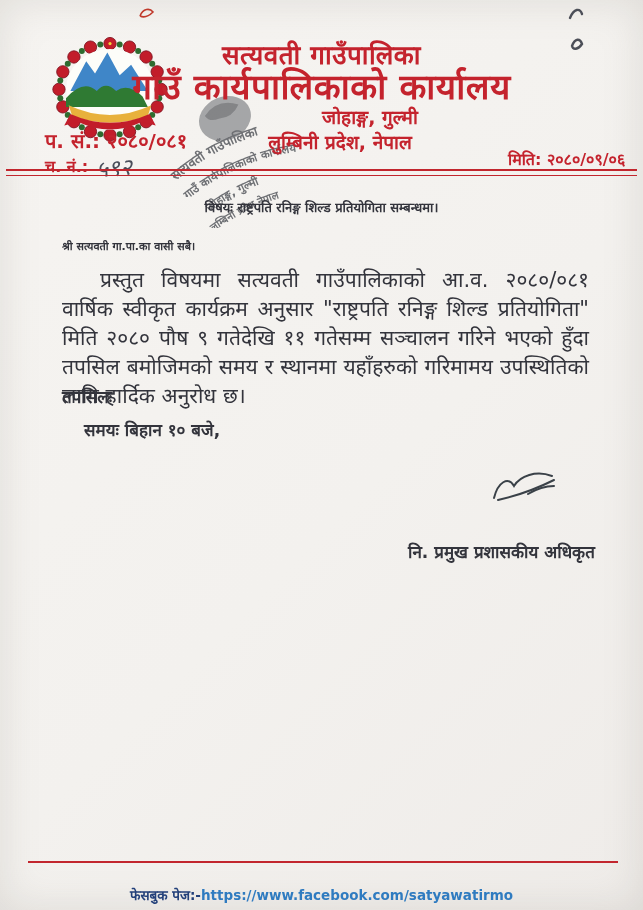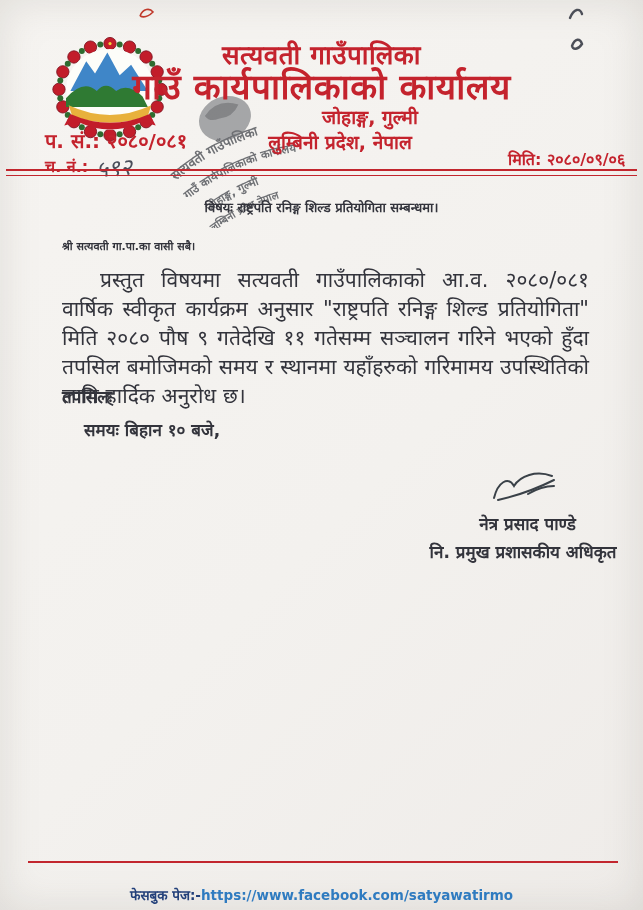--- a/index.html
+++ b/index.html
@@ -28,21 +28,21 @@
     border-top:2.5px solid #c2262e;border-bottom:1.5px solid #c2262e;}
   .subject{top:198px;left:0;width:100%;text-align:center;font-size:13px;color:#33343c;font-weight:600;}
   .salutation{top:238px;left:62px;font-size:11px;color:#33343c;font-weight:600;}
   .body-par{top:266px;left:62px;width:527px;font-size:21px;line-height:29px;color:#33343c;
     text-align:justify;text-indent:38px;font-weight:400;}
   .tapasil{top:372px;left:62px;font-size:17px;color:#33343c;font-weight:600;margin-top:13px;}
   .time-line{top:418px;left:62px;font-size:17px;color:#33343c;font-weight:600;margin-left:22px;}
   .venue-line{top:446px;left:62px;font-size:17px;color:#33343c;font-weight:600;}
   .sig-img{top:468px;left:488px;}
   .sig-name{top:512px;left:430px;width:195px;text-align:center;font-size:17px;color:#33343c;font-weight:600;}
-  .sig-title{top:540px;left:408px;width:230px;text-align:center;font-size:17px;color:#33343c;font-weight:600;}
+  .sig-title{top:540px;left:408px;width:230px;font-size:17px;color:#33343c;font-weight:600;}
   .footer-rule{top:861px;left:28px;width:590px;border-top:2px solid #c2262e;height:0;}
   .footer-l1{top:866px;left:0;width:100%;text-align:center;font-size:13.5px;color:#23407a;font-weight:600;}
   .footer-l2{top:886px;left:0;width:100%;text-align:center;font-size:13.5px;color:#23407a;font-weight:600;}
   .link{color:#1f6cb5;text-decoration:underline;cursor:pointer;}
   .plain-link{color:#2f7bc0;cursor:pointer;margin-top:47px;}
   .web-value{color:#2b2b33;}
   .gap{display:inline-block;width:18px;}
   .logo{top:33px;left:44px;}
   .stamp{top:90px;left:166px;opacity:.92;}
   .mark{pointer-events:none;}
@@ -142,21 +142,20 @@
   <div class="abs tapasil">तपसिलः</div>
   <div class="abs time-line">समयः बिहान १० बजे,</div>
 
   <svg class="abs sig-img mark" width="72" height="40" viewBox="0 0 72 40">
     <g fill="none" stroke="#3a4148" stroke-width="2" stroke-linecap="round">
       <path d="M6 30 C10 14 20 8 26 18 C32 8 48 2 64 8"></path>
       <path d="M10 32 C28 28 46 22 66 12"></path>
       <path d="M40 26 C50 20 58 18 66 18"></path>
     </g>
   </svg>
-  <div class="abs sig-name">नेत्र प्रसाद पाण्डे</div>
   <div class="abs sig-title">नि. प्रमुख प्रशासकीय अधिकृत</div>
 
   <svg class="abs mark" style="top:6px;left:562px" width="26" height="50" viewBox="0 0 26 50">
     <g fill="none" stroke="#4c4f58" stroke-width="2.4" stroke-linecap="round">
       <path d="M8 12 C12 2 18 2 20 8"></path>
       <path d="M10 40 C13 32 18 32 20 38 C16 44 11 44 10 40"></path>
     </g>
   </svg>
   <svg class="abs mark" style="top:6px;left:138px" width="18" height="14" viewBox="0 0 18 14">
     <path d="M2 10 C5 2 12 2 15 6 C11 10 6 12 2 10" fill="none" stroke="#c0392b" stroke-width="1.6"></path>

